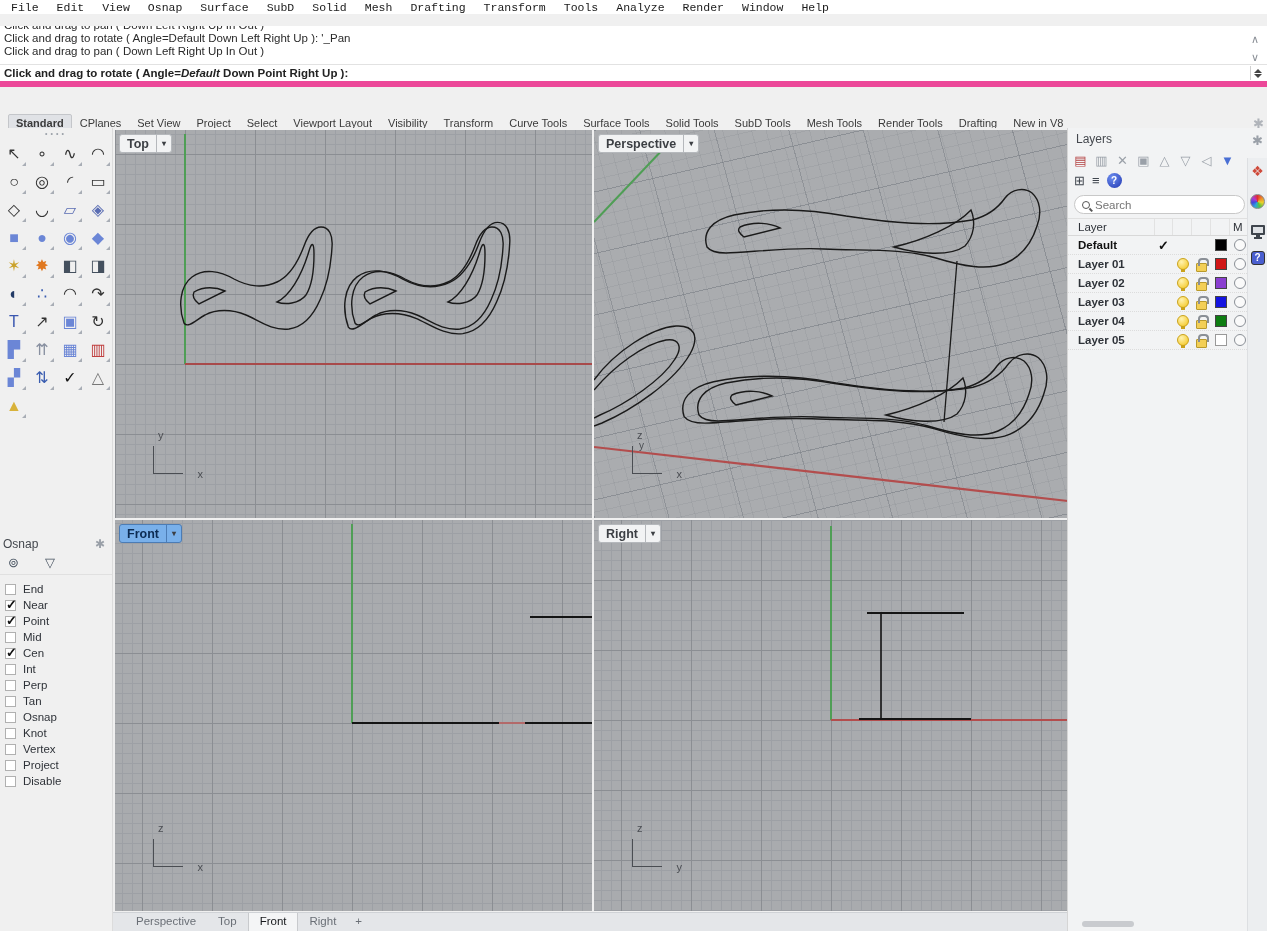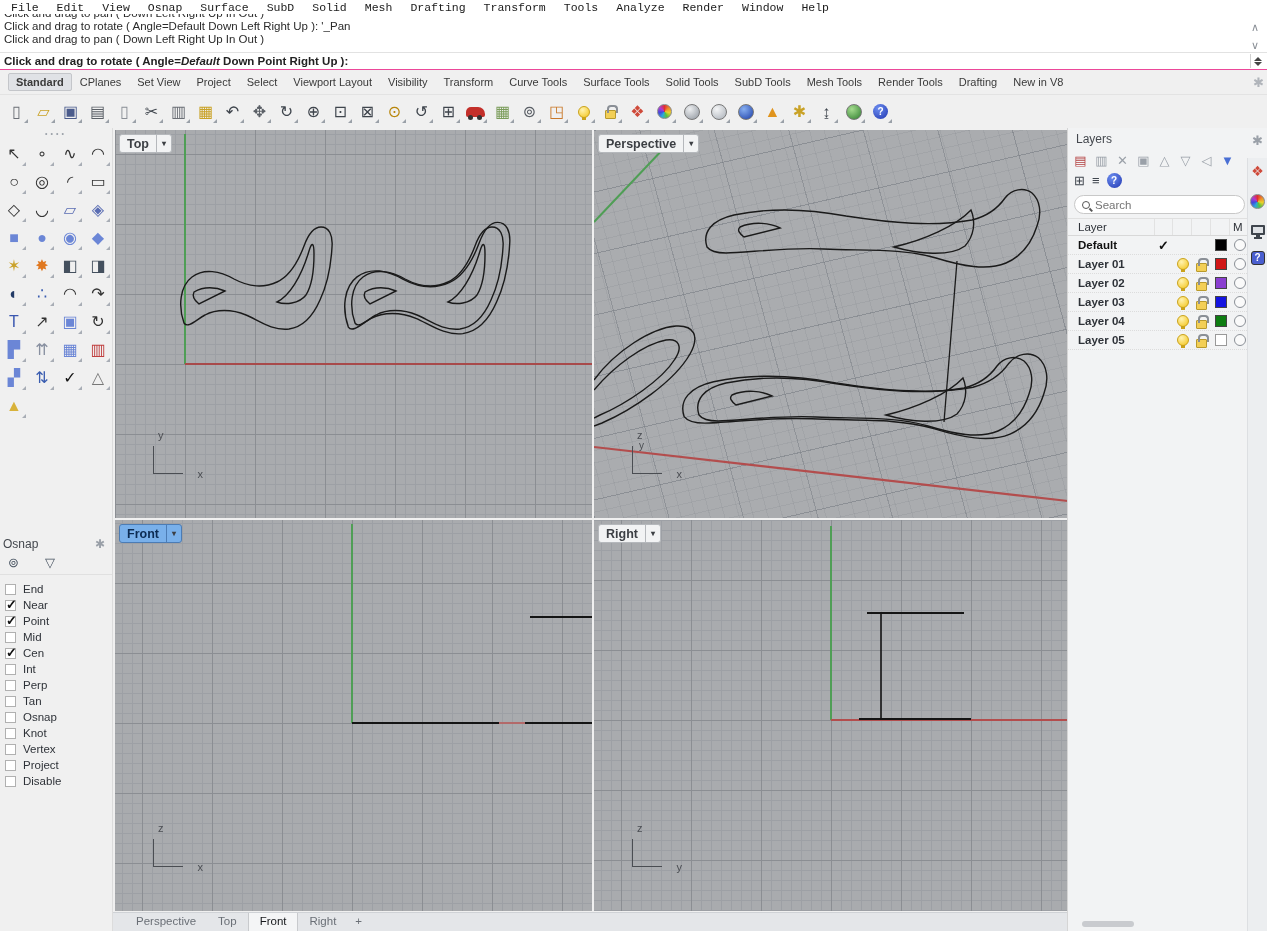--- a/index.html
+++ b/index.html
@@ -2,33 +2,33 @@
 <html><head>
 <meta charset="utf-8">
 <style>
   *{box-sizing:border-box;margin:0;padding:0;}
   html,body{width:1267px;height:931px;overflow:hidden;}
   body{font-family:"Liberation Sans",sans-serif;font-size:12px;color:#222;background:#f0f0f0;position:relative;}
 
   
   .menubar{height:14px;background:#fff;display:flex;align-items:center;padding-left:2px;font-size:11.5px;color:#1a1a1a;}
   .menu-item{padding:0 9px;cursor:default;font-family:Liberation Mono, monospace;}
-  .cmdwrap{position:relative;background:#fff;border-bottom:1px solid #ec4899;}
+  .cmdwrap{position:relative;background:#fff;border-bottom:6px solid #ec4899;margin-top:12px;}
   .cmd-hist{height:38px;overflow:hidden;padding-left:4px;line-height:13px;font-size:11.5px;color:#2a2a2a;position:relative;}
   .cmd-line.clip{margin-top:-7px;}
   .chev{position:absolute;right:8px;color:#8a8f96;font-size:11px;line-height:10px;}
   .chev.up{top:8px;}
   .chev.dn{top:26px;}
   .cmd-prompt{height:17px;background:#fff;border-top:1px solid #e2e2e2;font-weight:bold;padding-left:4px;font-size:11.5px;line-height:16px;position:relative;}
   .cmd-prompt .em{font-style:italic;}
   .spin{position:absolute;right:3px;top:1px;width:14px;height:14px;border-left:1px solid #d0d0d0;display:flex;flex-direction:column;align-items:center;justify-content:center;gap:1px;}
   .spin i{display:block;width:0;height:0;border-left:4px solid transparent;border-right:4px solid transparent;}
   .spin .t{border-bottom:4px solid #444;}
   .spin .b{border-top:4px solid #444;}
-  .tabrow{height:25px;background:#f0f0f0;display:flex;align-items:center;padding-left:8px;font-size:11px;color:#3a3a3a;position:relative;border-bottom:1px solid #e3e3e3;}
+  .tabrow{height:25px;background:#f0f0f0;display:flex;align-items:center;padding-left:8px;font-size:11px;color:#3a3a3a;position:relative;border-bottom:1px solid #e3e3e3;margin-top:24px;}
   .tab{padding:3px 8px;border-radius:2px;cursor:default;white-space:nowrap;}
   .tab.active{background:#e0e2e6;border:1px solid #c4c6ca;font-weight:bold;padding:2px 7px;}
   .tr-gear{position:absolute;right:3px;top:5px;color:#b0b4ba;font-size:13px;}
   .iconrow{height:33px;background:#f0f0f0;display:flex;align-items:center;padding-left:3px;}
   .tico{width:27px;height:27px;display:flex;align-items:center;justify-content:center;position:relative;font-size:16px;cursor:default;}
   .fly{position:absolute;right:2px;bottom:2px;width:0;height:0;border-left:4px solid transparent;border-bottom:4px solid #9aa0a8;}
 
   
   .ic{display:inline-flex;align-items:center;justify-content:center;line-height:1;}
   .ic-wheel{width:15px;height:15px;border-radius:50%;background:conic-gradient(#e03030,#ee8a2a,#ead12c,#58c23a,#2aa7e0,#4449d8,#b13ad4,#e03030);border:1px solid #888;}

